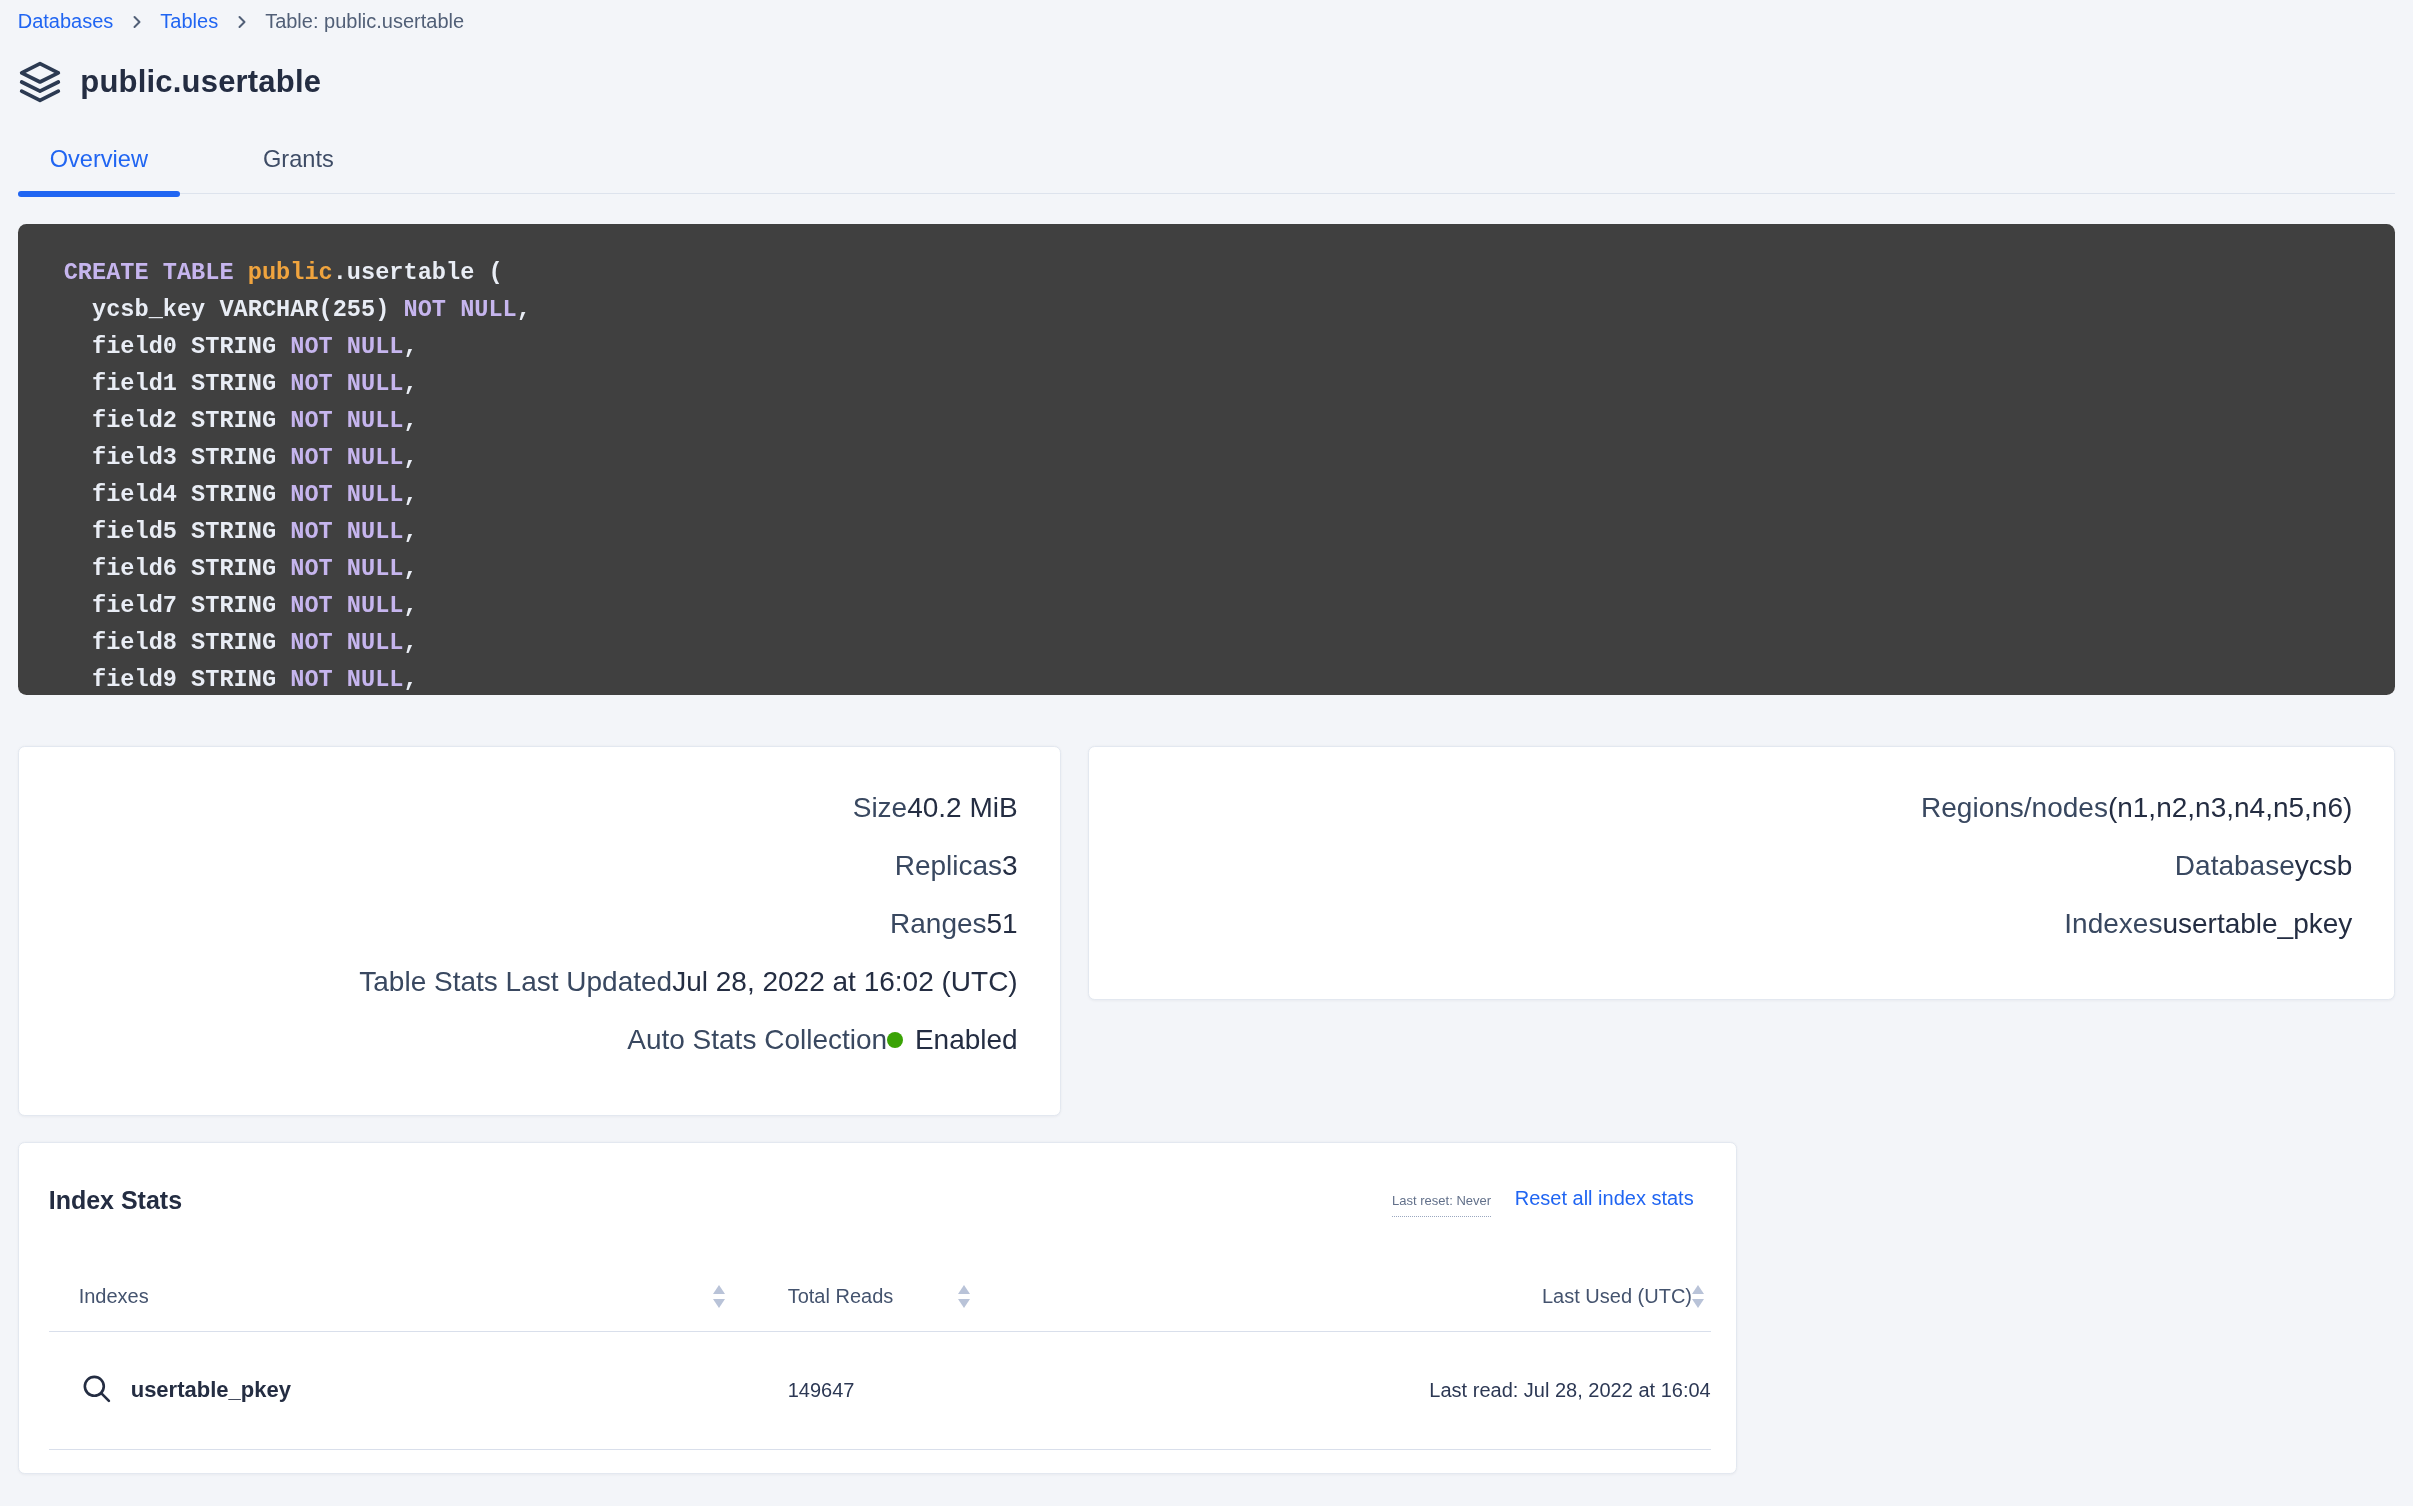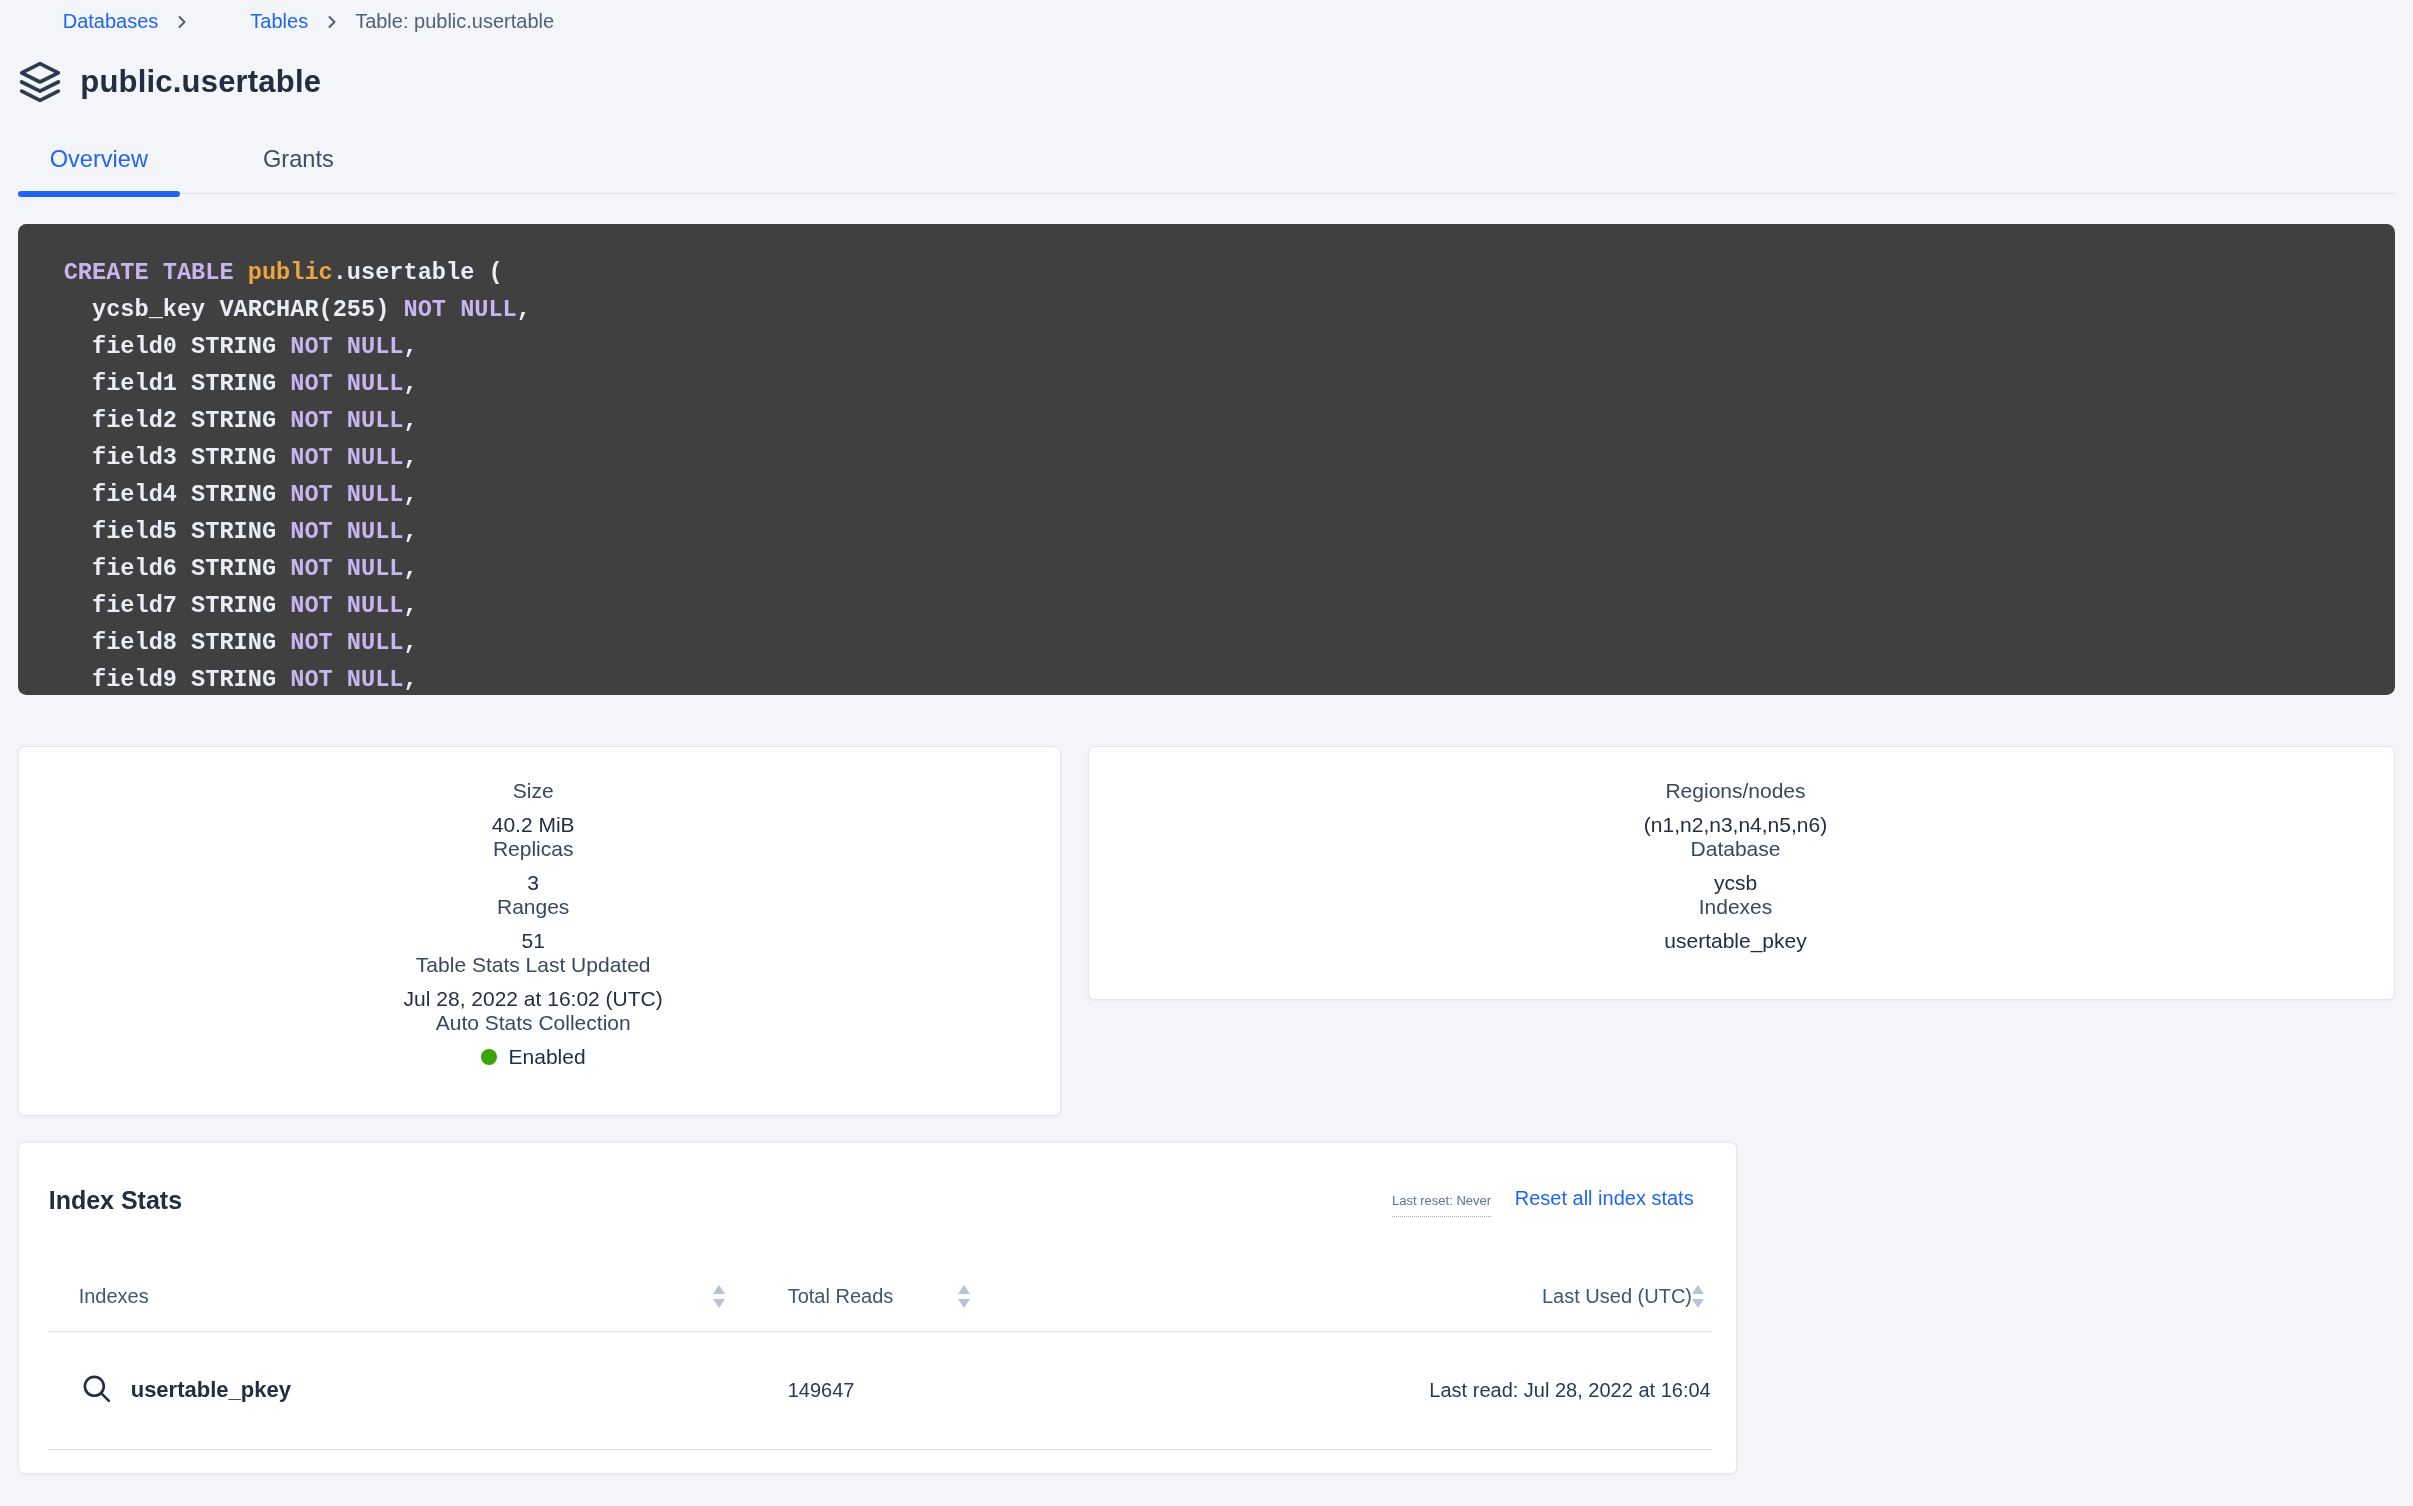--- a/index.html
+++ b/index.html
@@ -7,21 +7,21 @@
   body {
     font-family:"Liberation Sans", sans-serif;
     background:#f3f5f9;
     color:#2c3854;
     overflow:hidden;
   }
   .page { width:2413px; height:1506px; overflow:hidden; }
 
   
   .breadcrumb { display:flex; align-items:center; gap:13.5px; padding:10px 17.7px 0 17.7px; font-size:20px; }
-  .crumb-link { color:#2065f2; text-decoration:none; cursor:pointer;margin-left:45px; }
+  .crumb-link { color:#2065f2; text-decoration:none; cursor:pointer; }
   .crumb-sep { display:flex; align-items:center; }
   .crumb-current { color:#515f77; }
 
   
   .page-header { display:flex; align-items:center; gap:18.6px; margin:27px 17.7px 0 17.7px; }
   .title-icon { width:44px; height:44px; display:flex; align-items:center; justify-content:center; }
   .page-title { font-size:31px; font-weight:600; color:#242d42; letter-spacing:0.2px; }
 
   
   .tabs { display:flex; gap:51px; margin:42px 17.7px 0 17.7px; border-bottom:1.7px solid #dde3ed; }
@@ -47,21 +47,21 @@
 
   
   .cards-row { display:flex; gap:27px; align-items:flex-start; margin:51px 17.7px 0 17.7px; }
   .card {
     background:#ffffff; border:0.8px solid #e3e8f0; border-radius:6.7px;
     box-shadow:0 0.8px 2.5px rgba(32,43,66,0.05);
   }
   .details-card { padding:32px 42px 46px 30px; }
   .card-left { width:1043px; }
   .card-right { flex:1; }
-  .detail-row { display:flex; justify-content:space-between; align-items:center; height:58px; font-size:21px;flex-direction:column; }
+  .detail-row { display:flex; justify-content:flex-end; align-items:center; height:58px; font-size:28px; }
   .detail-label { color:#394860; }
   .detail-value { color:#242d42; display:flex; align-items:center; gap:11.8px; }
   .status-dot { width:16px; height:16px; border-radius:50%; display:inline-block; }
 
   
   .istats-card { margin:26px 17.7px 0 17.7px; width:1719px; height:332px; padding:40px 25px 0 30px; }
   .istats-top { display:flex; justify-content:space-between; align-items:flex-end; }
   .istats-title { font-size:25px; font-weight:700; color:#242d42; line-height:34px; }
   .istats-controls { display:flex; align-items:baseline; gap:23.6px; padding-right:17px; }
   .last-reset { font-size:13px; color:#62708a; border-bottom:1.7px dotted #9aa7bf; padding-bottom:7.6px; }

